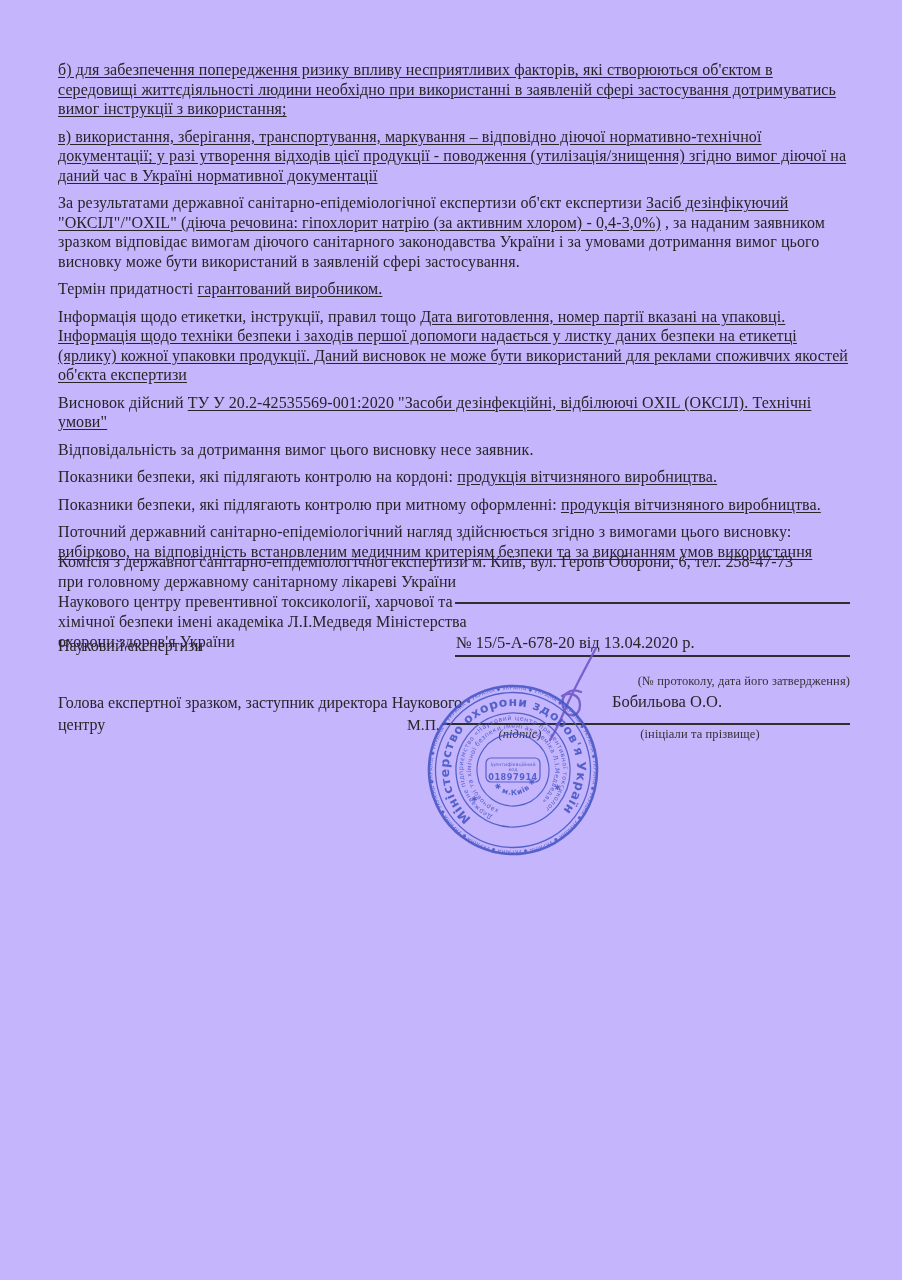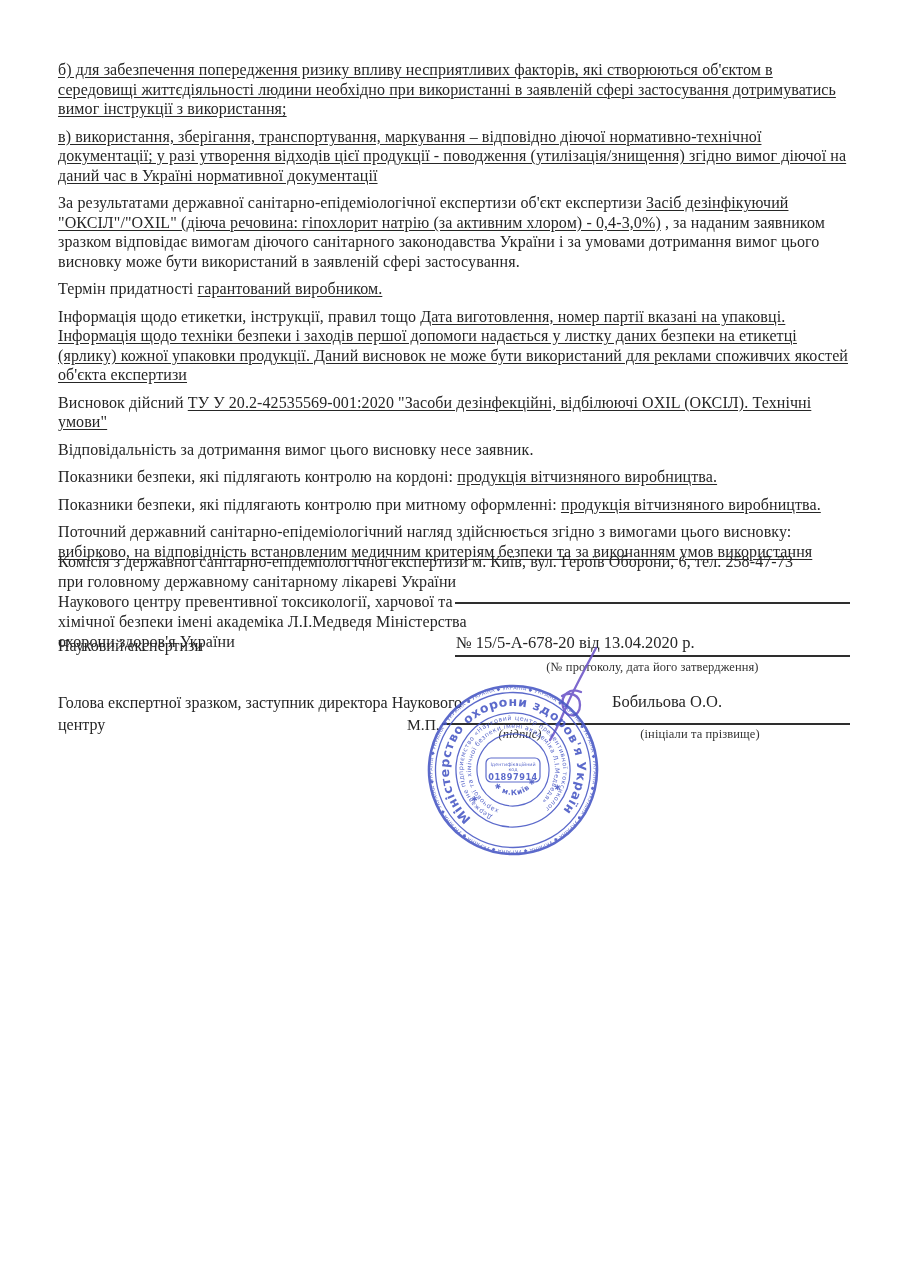--- a/index.html
+++ b/index.html
@@ -1,20 +1,20 @@
 <!DOCTYPE html>
 <html><head>
 <meta charset="utf-8">
 <style>
   html,body{margin:0;padding:0;background:#e8e8e8;}
   .page{
     position:relative;
     width:902px;height:1280px;
     margin:0 auto;
-    background:#ffffff;
+    background:#c4b5fd;
     overflow:hidden;
     font-family:"Liberation Serif","DejaVu Serif",serif;
     color:#262626;
   }
   
   .doc-body{
     position:absolute;left:58px;top:60px;width:792px;
     font-size:16px;line-height:19.5px;letter-spacing:.1px;
   }
   .doc-body p{margin:0 0 8px 0;}
@@ -27,21 +27,21 @@
   
   .hr{position:absolute;height:2px;background:#2e2e2e;}
   .hr1{left:455px;top:602px;width:395px;}
   .hr2{left:455px;top:655px;width:395px;}
   .hr3{left:442px;top:723px;width:408px;}
   .caption{
     position:absolute;font-size:12.5px;color:#333;
     text-align:center;line-height:15px;letter-spacing:.1px;
   }
   .cap1{left:455px;top:606px;width:395px;}
-  .cap2{left:455px;top:660px;width:395px;}
+  .cap2{left:455px;top:674px;width:395px;text-align:right;}
   .cap-sign{left:458px;top:727px;width:124px;font-style:italic;}
   .cap3{left:620px;top:727px;width:160px;}
   .protocol-label{position:absolute;left:58px;top:637px;font-size:16px;}
   .protocol-value{position:absolute;left:456px;top:633px;font-size:16.5px;}
   .sig-label{position:absolute;left:58px;top:692px;width:430px;font-size:16px;line-height:22px;}
   .signer{position:absolute;left:612px;top:692px;font-size:16.5px;}
   .mp{position:absolute;left:407px;top:716px;font-size:15.5px;}
   
   .stamp{position:absolute;left:427px;top:684px;width:172px;height:172px;opacity:.88;}
   .stamp text{fill:#4656c4;font-family:"DejaVu Sans","Liberation Sans",sans-serif;}

